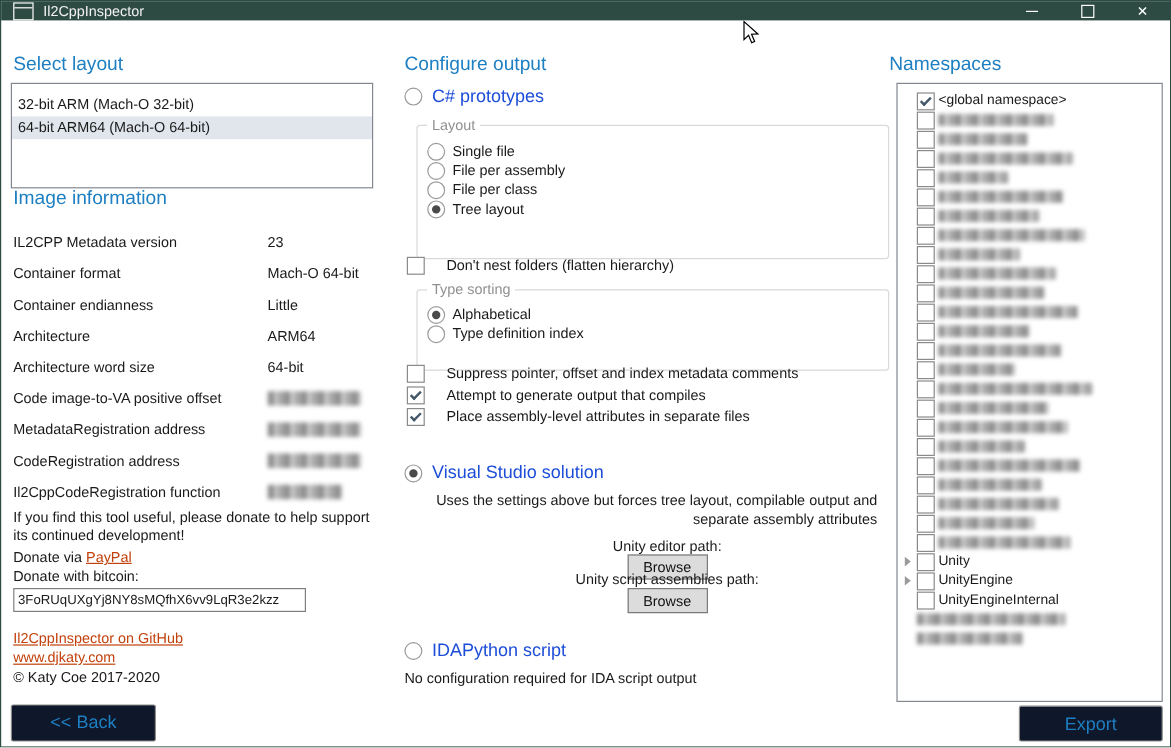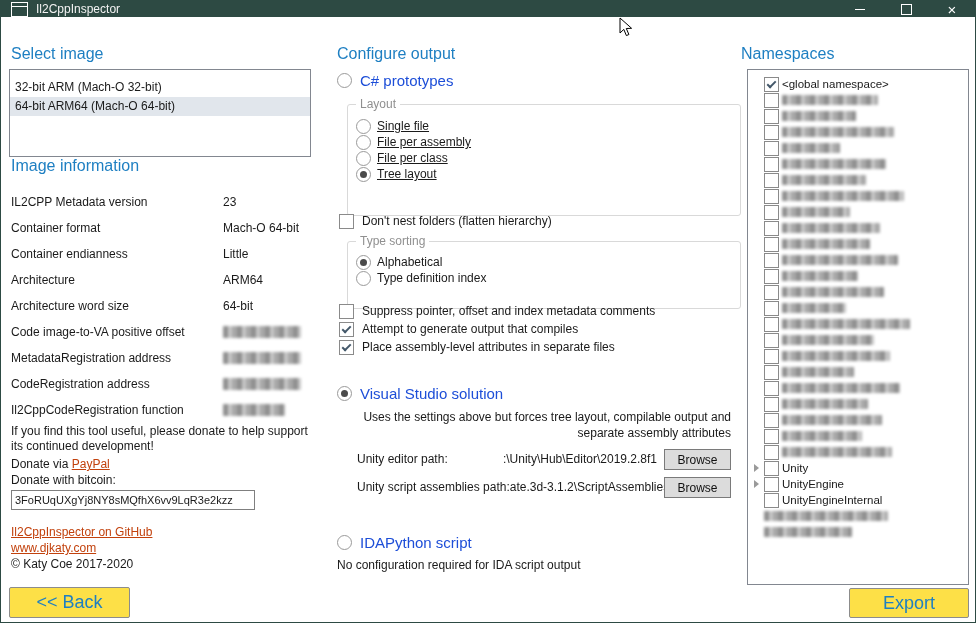--- a/index.html
+++ b/index.html
@@ -29,24 +29,24 @@
   .checked .cb::after,.cb.on::after{content:"";position:absolute;left:2px;top:3px;width:7px;height:3px;
       border-left:2px solid #44586a;border-bottom:2px solid #44586a;transform:rotate(-45deg);}
   .blur{display:none;height:11px;border-radius:1px;
         background:repeating-linear-gradient(90deg,#8f8f8f 0 5px,#c6c6c6 5px 9px,#a8a8a8 9px 14px);
         filter:blur(1.6px);}
   .redacted .blur{display:inline-block;width:var(--w,80px);}
   .link{color:#c2410c;text-decoration:underline;cursor:pointer;}
   .groupbox{position:absolute;border:1px solid #d9d9d9;border-radius:3px;}
   .gb-label{position:absolute;top:-8px;left:8px;background:#fff;padding:0 4px;color:#909090;font-size:12px;}
   .radio-row{display:flex;align-items:center;gap:6px;height:16px;}
-  .check-row{display:flex;align-items:center;gap:8px;height:18px;}
+  .check-row{display:flex;align-items:center;gap:18px;height:18px;}
   .big-radio{position:absolute;display:flex;align-items:center;gap:8px;}
-  .action-btn{position:absolute;background:#fde047;border:1px solid #8c8c8c;border-radius:2px;color:#1e7fc2;
-              font-size:18px;display:flex;align-items:center;justify-content:center;cursor:pointer;}
+  .action-btn{position:absolute;background:#0f172a;border:1px solid #8c8c8c;border-radius:2px;color:#1e7fc2;
+              font-size:15px;display:flex;align-items:center;justify-content:center;cursor:pointer;}
 
   
   .listbox{position:absolute;border:1px solid #828790;background:#fff;overflow:hidden;}
   #image-listbox{left:8px;top:68px;width:300px;height:78px;padding-top:8px;}
   .li-item{height:19px;line-height:19px;padding-left:5px;white-space:nowrap;}
   .li-item.selected{background:#e1e6ec;}
   #info-table{position:absolute;left:10px;top:188px;width:304px;}
   .info-row{display:flex;align-items:center;height:26px;}
   .info-key{width:212px;flex:none;}
   .info-row .blur{height:12px;}
@@ -55,27 +55,27 @@
   #bitcoin-label{margin-top:1px;}
   #bitcoin-input{margin-top:2px;width:236px;height:18px;border:1px solid #7f7f7f;font-family:"Liberation Sans",sans-serif;
                  font-size:11px;padding:0 3px;color:#1a1a1a;}
   #github-link{position:absolute;left:10px;top:524px;}
   #site-link{position:absolute;left:10px;top:540px;}
   #copyright{position:absolute;left:10px;top:556px;}
   #back-button{left:8px;top:586px;width:119px;height:29px;}
 
   
   #csharp-radio{left:336px;top:71px;}
-  #layout-groupbox{left:346px;top:103px;width:384px;height:97px;padding:13px 0 0 8px;text-decoration:underline;}
+  #layout-groupbox{left:346px;top:103px;width:384px;height:97px;padding:13px 0 0 8px;}
   #type-sorting-groupbox{left:346px;top:240px;width:384px;height:54px;padding:12px 0 0 8px;}
   #dont-nest-row{position:absolute;left:338px;top:211px;}
   #mid-checkboxes{position:absolute;left:338px;top:301px;}
-  #vs-radio{left:336px;top:384px;}
+  #vs-radio{left:336px;top:384px;align-items:flex-end;}
   #vs-desc{position:absolute;left:336px;top:408px;width:394px;line-height:16px;text-align:right;}
-  .path-row{position:absolute;left:356px;width:374px;height:22px;display:flex;align-items:center;}
+  .path-row{position:absolute;left:368px;width:374px;height:22px;display:flex;align-items:center;flex-direction:column;}
   #editor-path-row{top:447px;}
   #script-path-row{top:475px;}
   .path-label{white-space:nowrap;flex:none;}
   .path-value{flex:1;text-align:right;padding-right:7px;white-space:nowrap;overflow:hidden;}
   .browse-btn{width:67px;height:21px;background:#dcdcdc;border:1px solid #7a7a7a;font-family:"Liberation Sans",sans-serif;
               font-size:12px;line-height:18px;text-align:center;color:#111;flex:none;cursor:pointer;}
   #ida-radio{left:336px;top:533px;}
   #ida-desc{position:absolute;left:336px;top:557px;width:394px;}
 
   
@@ -108,21 +108,21 @@
       <div class="win-btn">
           <span class="glyph-close">×</span>
         </div>
     </div>
   </div>
 
   <svg id="cursor" width="15" height="21" viewBox="0 0 15 21">
     <path d="M1,1 L1,16 L4.8,12.4 L7.4,18.6 L9.9,17.5 L7.3,11.5 L12.6,11.3 Z" fill="#fff" stroke="#000" stroke-width="1"></path>
   </svg>
 
-  <div class="h-blue" style="left:10px;top:44px;">Select image</div>
+  <div class="h-blue" style="left:10px;top:44px;">Select layout</div>
 
   <div class="listbox" id="image-listbox">
 
       <div class="li-item"><span>32-bit ARM (Mach-O 32-bit)</span></div>
 
       <div class="li-item selected"><span>64-bit ARM64 (Mach-O 64-bit)</span></div>
     </div>
 
   <div class="h-blue" style="left:10px;top:156px;">Image information</div>
 

